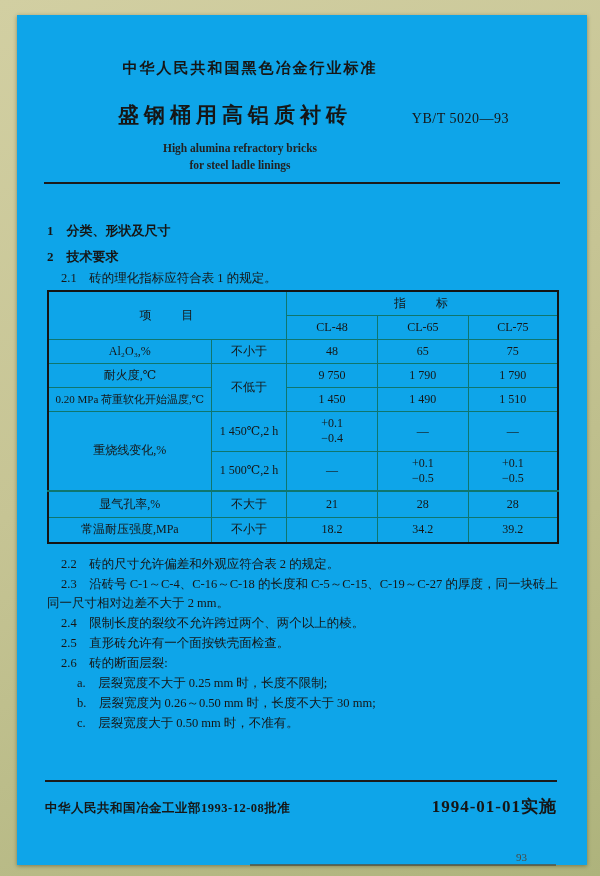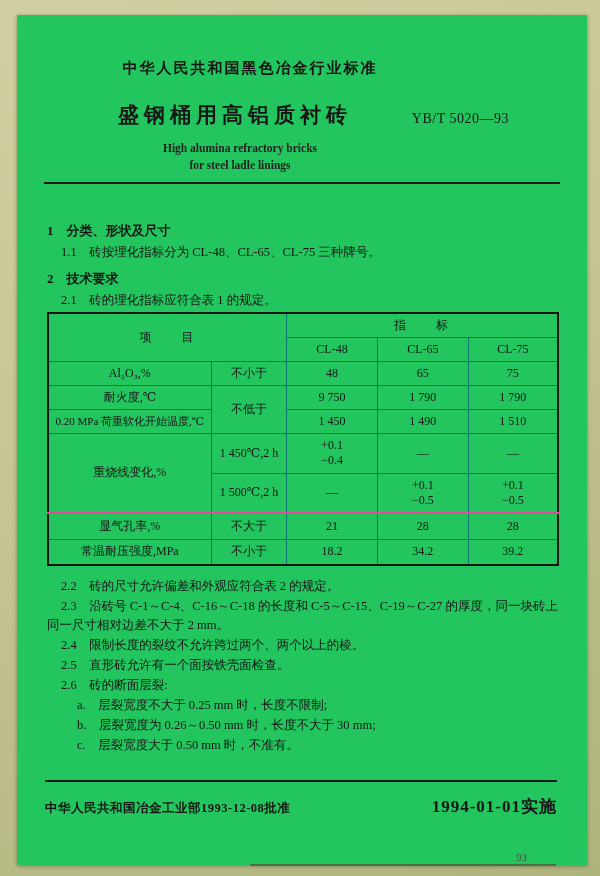--- a/index.html
+++ b/index.html
@@ -5,21 +5,21 @@
   * { box-sizing: border-box; }
   html, body { margin: 0; padding: 0; }
   body {
     width: 600px; height: 876px; position: relative; overflow: hidden;
     background: linear-gradient(155deg, #d2cfa2 0%, #c6c494 45%, #aeb37c 100%);
     font-family: "Liberation Serif", "DejaVu Serif", serif;
     color: #161616;
   }
   .page {
     position: absolute; left: 17px; top: 15px; width: 570px; height: 850px;
-    background: #22c55e;
+    background: #0ea5e9;
     box-shadow: 0 1px 4px rgba(50,50,20,.45);
   }
   
   .hdr-label {
     position: absolute; top: 44px; left: 0; right: 104px;
     text-align: center; font-size: 15px; font-weight: bold; letter-spacing: 2px;
   }
   .doc-title {
     position: absolute; top: 86px; left: 0; right: 134px;
     text-align: center; font-size: 21px; font-weight: bold; letter-spacing: 5px;
@@ -55,21 +55,21 @@
     border: 2px solid #141414; font-size: 12px;
   }
   table.spec-table td {
     border: 1px solid #0f766e; height: 24px; padding: 1px 4px;
     vertical-align: middle; text-align: center; white-space: pre-line; line-height: 15px;
   }
   td.n { text-align: left; padding-left: 8px; white-space: nowrap; }
   td.sm { font-size: 11px; }
   tr.tall td { height: 40px; }
   tr.h26 td { height: 26px; }
-  tr.thick td { border-top: 2px solid #ec4899; }
+  tr.thick td { border-top: 2px solid #0f766e; }
   .item-hdr, .index-hdr { letter-spacing: 2px; }
   
   .doc-footer { position: absolute; left: 28px; right: 30px; top: 765px; }
   .ftr-rule { height: 2px; background: #1b1b1b; }
   .ftr-row { display: flex; justify-content: space-between; align-items: baseline; margin-top: 13px; text-align: right; }
   .approval { font-size: 12.5px; font-weight: 600; letter-spacing: .5px; }
   .implementation { font-size: 17px; font-weight: 700; letter-spacing: 1px; }
   .page-no { position: absolute; top: 836px; right: 60px; font-size: 11px; color: #4a4a44; }
   .scan-edge { position: absolute; left: 250px; top: 864px; width: 306px; height: 2px; background: #55543f; opacity: .75; }
 </style>
@@ -80,21 +80,20 @@
 
   <div class="hdr-label">中华人民共和国黑色冶金行业标准</div>
   <div class="doc-title">盛钢桶用高铝质衬砖</div>
   <div class="std-no">YB/T 5020—93</div>
   <div class="en-title en1">High alumina refractory bricks</div>
   <div class="en-title en2">for steel ladle linings</div>
   <div class="hdr-rule"></div>
 
   <div class="doc-body">
     <p class="sec-heading s1">1　分类、形状及尺寸</p>
-    <p class="clause">1.1　砖按理化指标分为 CL-48、CL-65、CL-75 三种牌号。</p>
     <p class="sec-heading s2">2　技术要求</p>
     <p class="clause">2.1　砖的理化指标应符合表 1 的规定。</p>
 
 
     <table class="spec-table">
       <colgroup>
         <col style="width:32%">
           <col style="width:14.8%">
           <col style="width:17.8%">
           <col style="width:17.8%">

